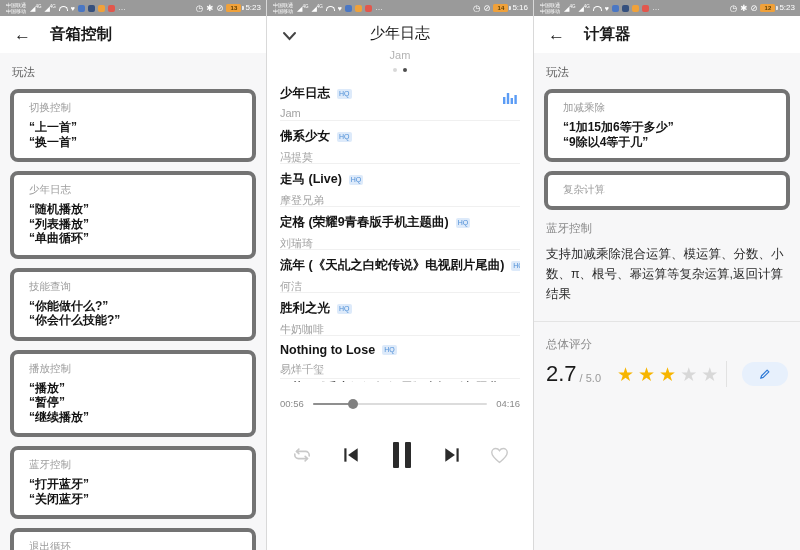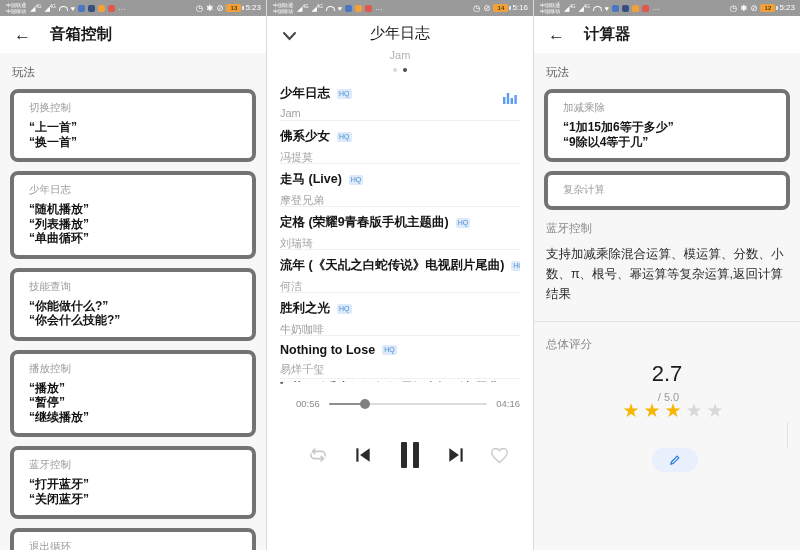--- a/index.html
+++ b/index.html
@@ -46,34 +46,34 @@
 
   .songlist { padding:0 13px; height:307px; overflow:hidden; }
   .song { height:43px; padding:7px 0 0; border-bottom:1px solid #f0f0f0; position:relative; white-space:nowrap; overflow:hidden; cursor:pointer; }
   .song-line { display:flex; align-items:center; gap:7px; }
   .stitle { font-size:12.5px; font-weight:bold; color:#141414; }
   .badge { font-size:7px; color:#4f8fd6; background:#ddeafa; border-radius:2px; padding:1px 2px; line-height:8px; flex:0 0 auto; }
   .artist { font-size:11px; color:#a2a2a2; margin-top:5px; }
   .eq { position:absolute; right:3px; top:12px; }
   .song.clipped { height:6px; border-bottom:none; padding-top:1px; }
 
-  .playerbar { position:absolute; left:16px; right:0; bottom:0; height:168px; background:#fff; padding:16px 13px 0; }
+  .playerbar { position:absolute; left:0; right:0; bottom:0; height:168px; background:#fff; padding:16px 13px 0; }
   .prog-row { display:flex; align-items:center; gap:9px; }
   .ptime { font-size:9.5px; color:#8a8a8a; flex:0 0 auto; }
   .track { flex:1; height:2px; background:#dcdcdc; border-radius:1px; position:relative; }
   .fill { height:2px; background:#8f8f8f; border-radius:1px; position:relative; }
   .thumb { position:absolute; right:-5px; top:-4px; width:10px; height:10px; border-radius:50%; background:#808080; }
   .controls { display:flex; align-items:center; justify-content:space-between; margin-top:32px; padding:0 11px; }
   .ctl { cursor:pointer; display:flex; align-items:center; }
 
   
   .intro-label { font-size:11.5px; color:#8a8a8a; margin:11px 2px 8px; }
   .intro-text { font-size:12.5px; color:#2b2b2b; line-height:20px; margin:0 2px; }
   .big-divider { height:1px; background:#e4e4e4; margin:17px -10px 15px; }
-  .rating-row { display:flex; align-items:center; margin-top:9px; padding:0 2px;flex-direction:column; }
+  .rating-row { display:flex; align-items:center; margin-top:9px; padding:0 2px; }
   .score { font-size:22px; color:#1a1a1a; }
   .score-max { font-size:11px; color:#9a9a9a; margin-left:3px; position:relative; top:4px; }
   .stars { margin-left:16px; font-size:19px; letter-spacing:4px; flex:0 0 auto; }
   .star { color:#d8d8d8; }
   .star.filled { color:#f7b500; }
   .vdiv { width:1px; height:26px; background:#e2e2e2; margin-left:auto; }
   .edit-btn { width:46px; height:24px; border-radius:12px; background:#e7f0fc; display:flex; align-items:center; justify-content:center; margin-left:15px; cursor:pointer; }
 </style>
 </head>
 <body>

